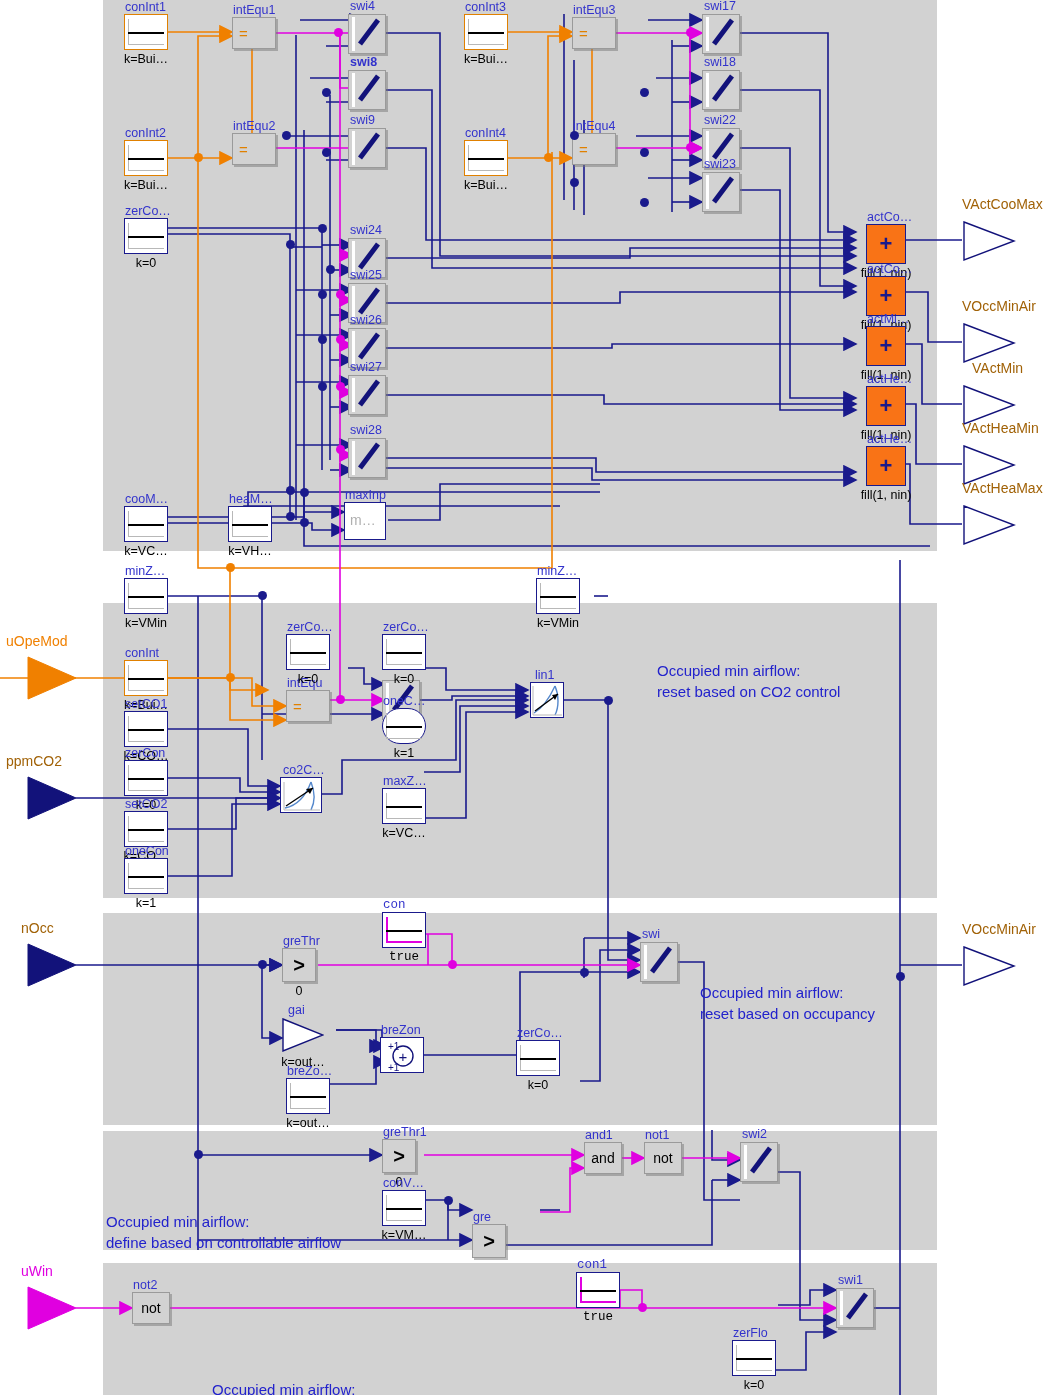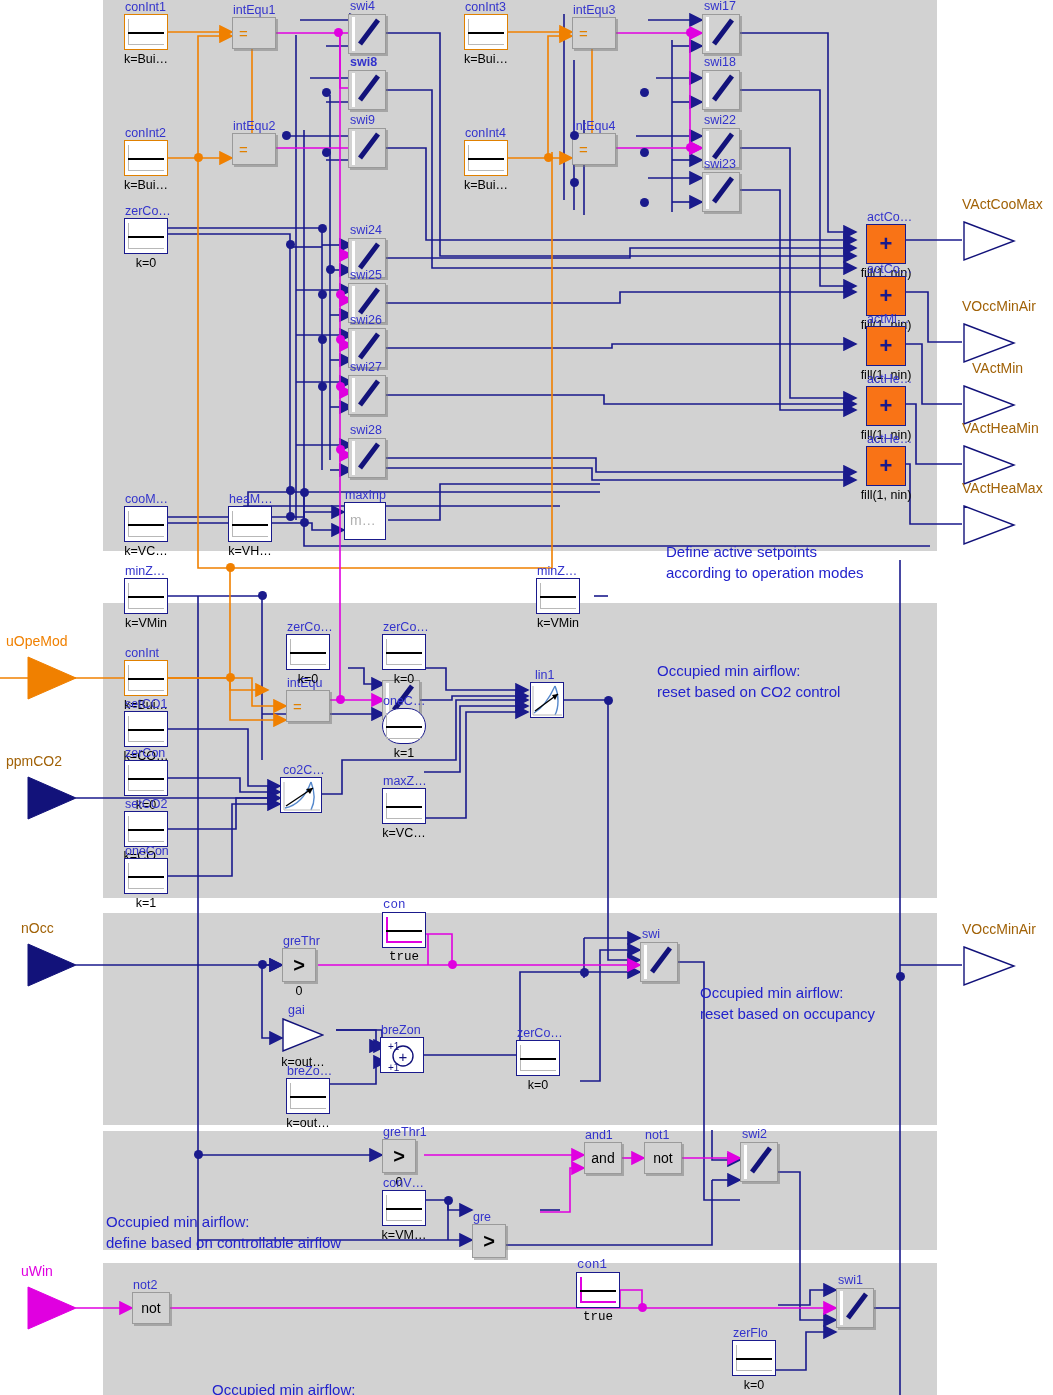--- a/index.html
+++ b/index.html
@@ -277,23 +277,20 @@
       <path d="M622,1158 H644" marker-end="url(#am)"></path>
       <path d="M682,1158 H740" marker-end="url(#am)"></path>
 
       <path d="M76,1308 H132" marker-end="url(#am)"></path>
       <path d="M168,1308 H836" marker-end="url(#am)"></path>
       <path d="M620,1290 V1308"></path>
       <path d="M616,1290 H642 V1308"></path>
     </g>
   </svg>
 
-  <div class="cmt" style="left:666px;top:499px;">
-    <div>Define active setpoints</div><div>according to operation modes</div>
-  </div>
   <div class="cmt" style="left:657px;top:618px;">
     <div>Occupied min airflow:</div><div>reset based on CO2 control</div>
   </div>
   <div class="cmt" style="left:700px;top:940px;">
     <div>Occupied min airflow:</div><div>reset based on occupancy</div>
   </div>
   <div class="cmt" style="left:106px;top:1169px;">
     <div>Occupied min airflow:</div><div>define based on controllable airflow</div>
   </div>
   <div class="cmt" style="left:212px;top:1337px;">

